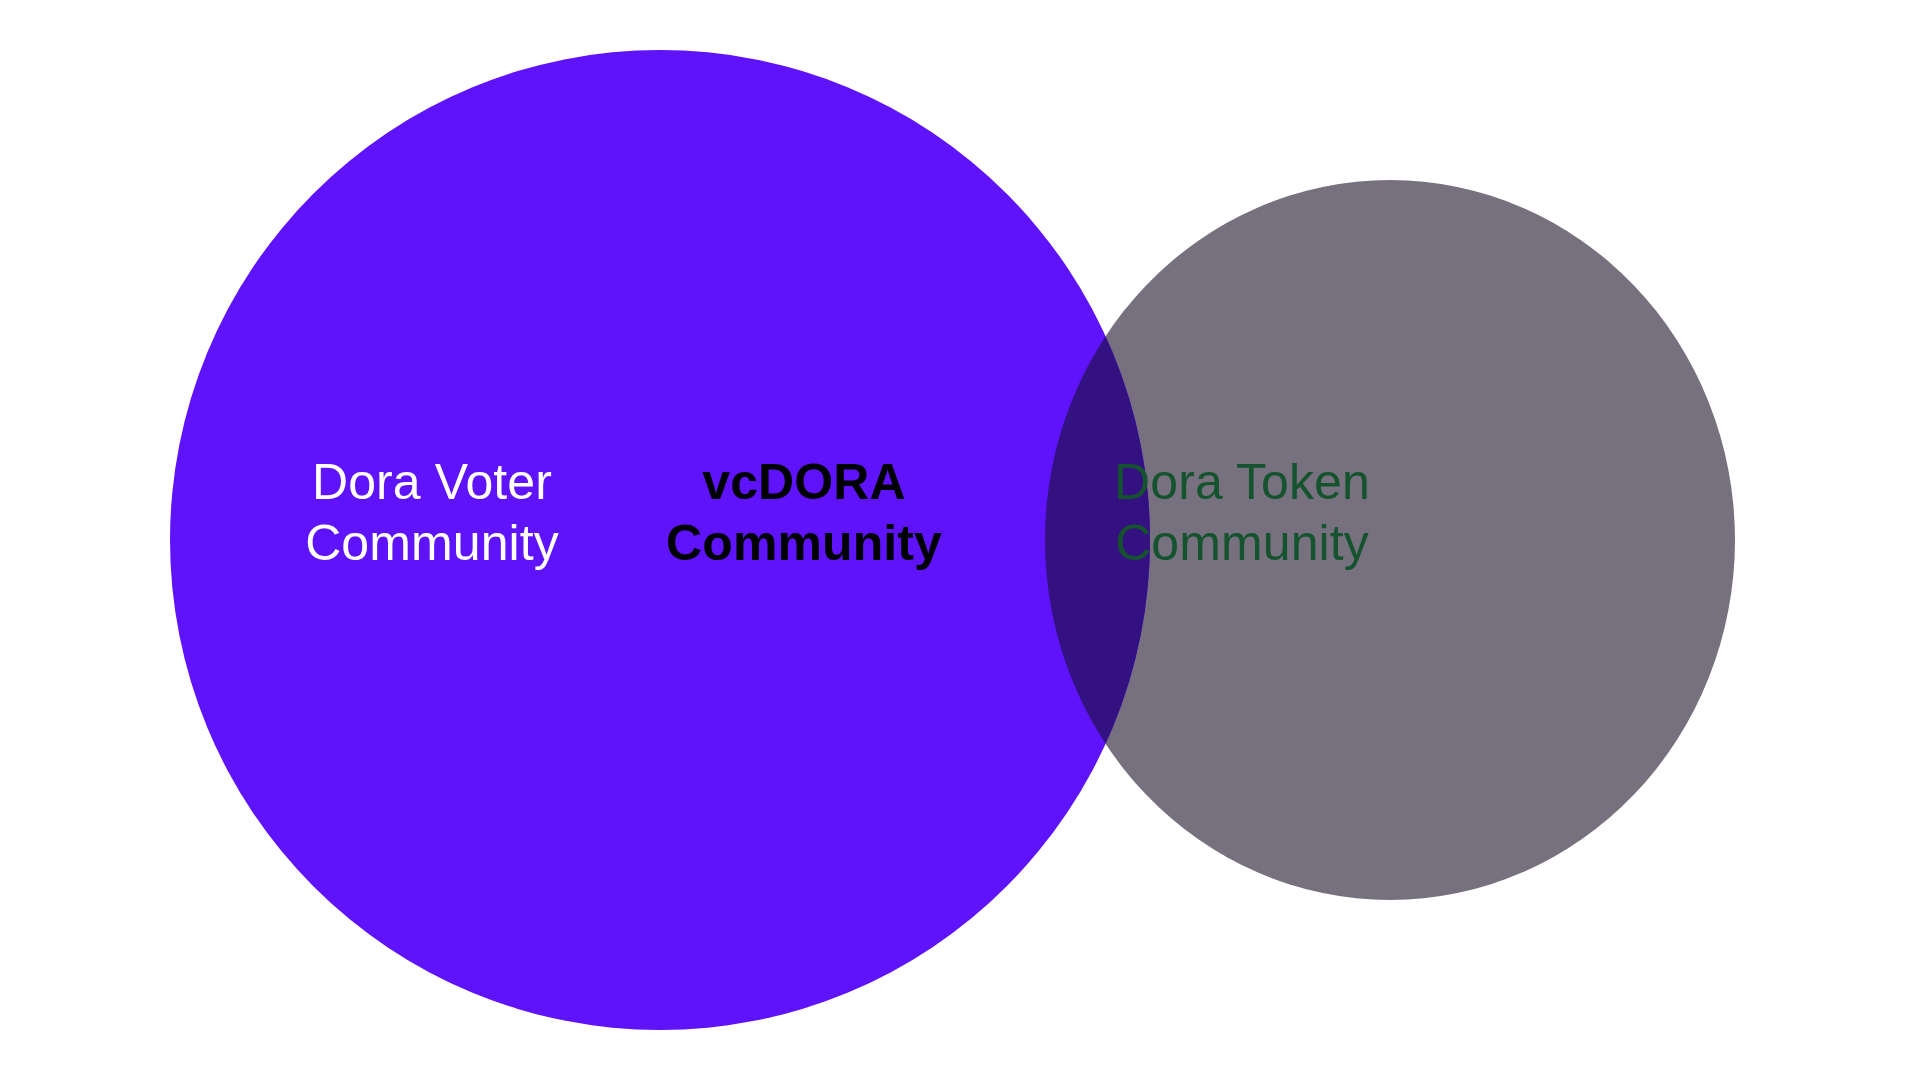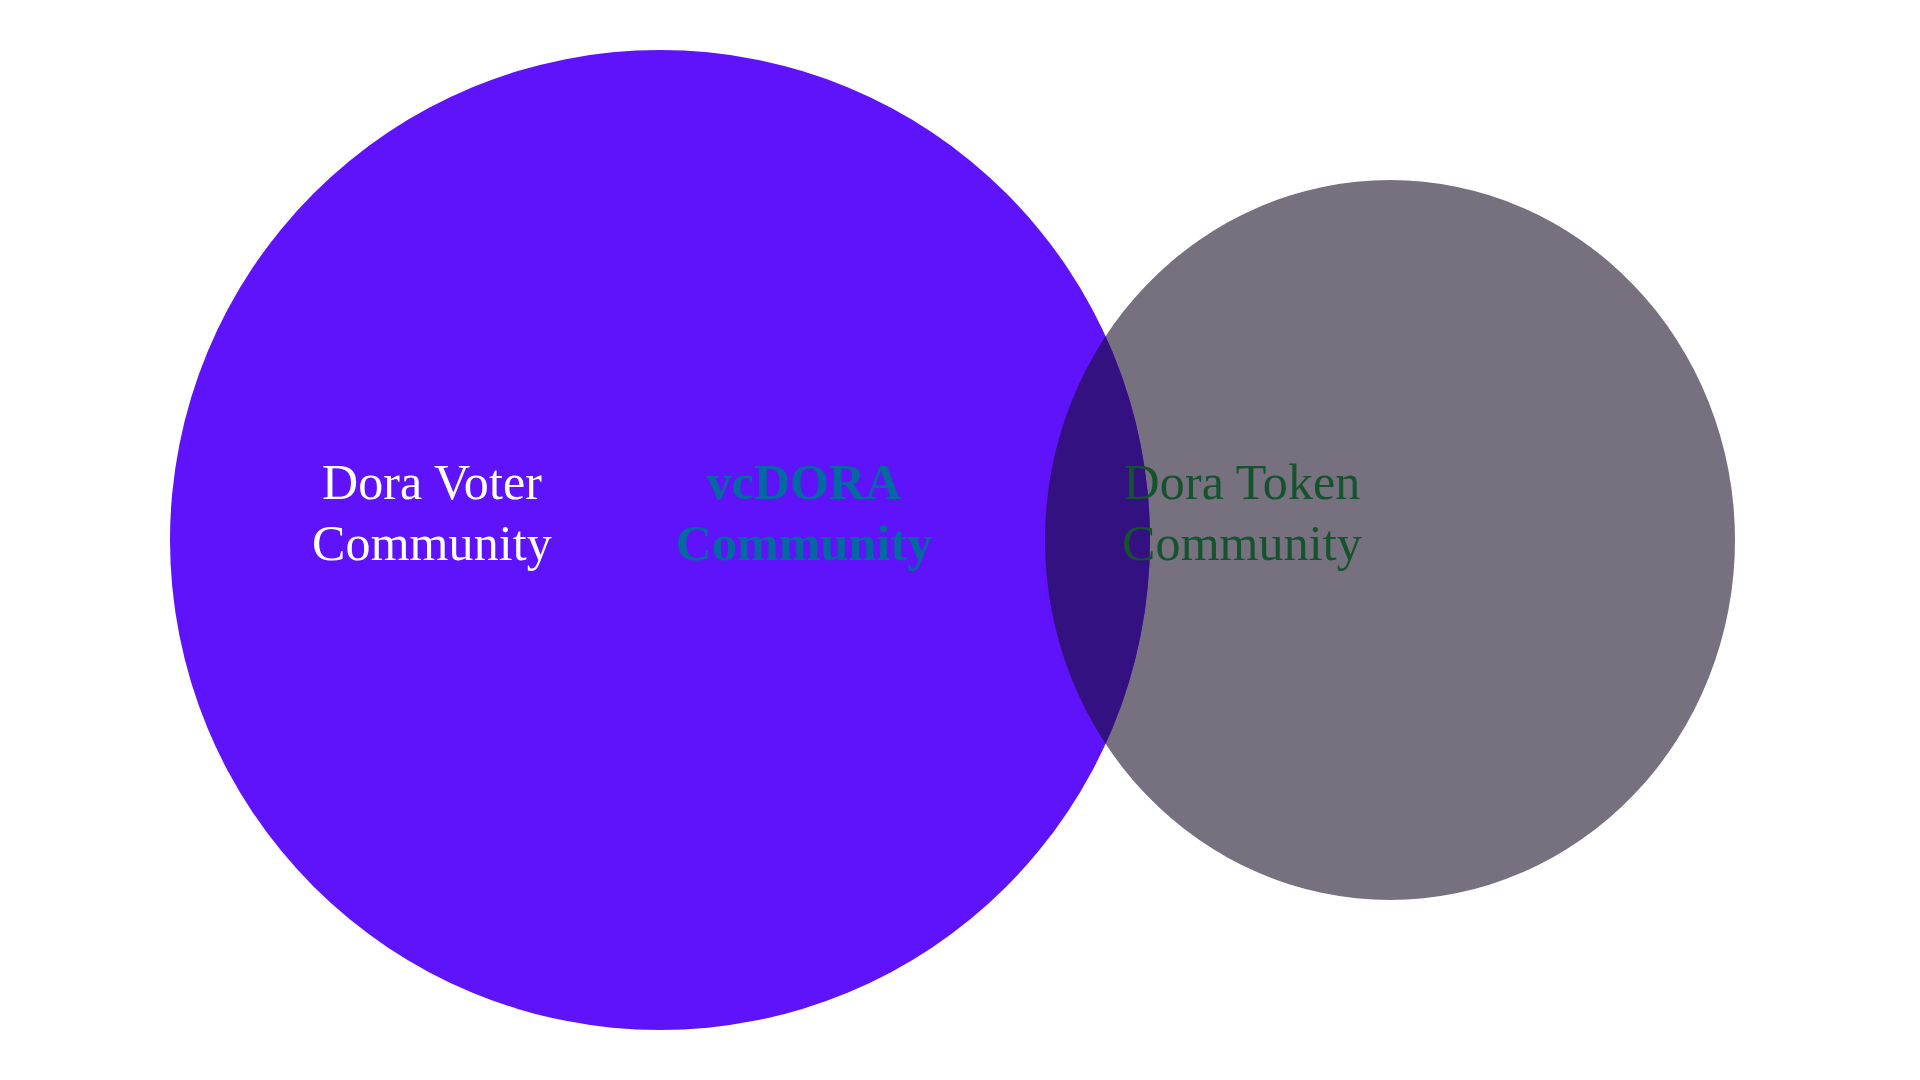--- a/index.html
+++ b/index.html
@@ -12,21 +12,20 @@
     width: 1920px;
     height: 1080px;
     overflow: hidden;
     font-family: "Liberation Sans", sans-serif;
   }
   #venn-stage {
     position: relative;
     width: 1920px;
     height: 771px;
     background: #ffffff;
-    font-family: Liberation Serif, serif;
   }
   #venn-svg {
     position: absolute;
     top: 0;
     left: 0;
     width: 1920px;
     height: 1080px;
     display: block;
   }
   .venn-label {
@@ -80,19 +79,19 @@
     <circle cx="660" cy="540" r="490" fill="#5E13FB"></circle>
 
     <g clip-path="url(#clip-left)">
       <ellipse cx="1390" cy="540" rx="345" ry="360" fill="#331180"></ellipse>
     </g>
   </svg>
 
   <div class="venn-label" id="label-left" style="color: rgb(255, 255, 255); font-weight: 400;">Dora Voter
 Community</div>
 
-  <div class="venn-label" id="label-center" style="color: #0369a1; font-weight: 700;">vcDORA
+  <div class="venn-label" id="label-center" style="color: #000000; font-weight: 700;">vcDORA
 Community</div>
 
   <div class="venn-label" id="label-right" style="color: #14532d; font-weight: 400;">Dora Token
 Community</div>
 
 </div>
 
 </body></html>

